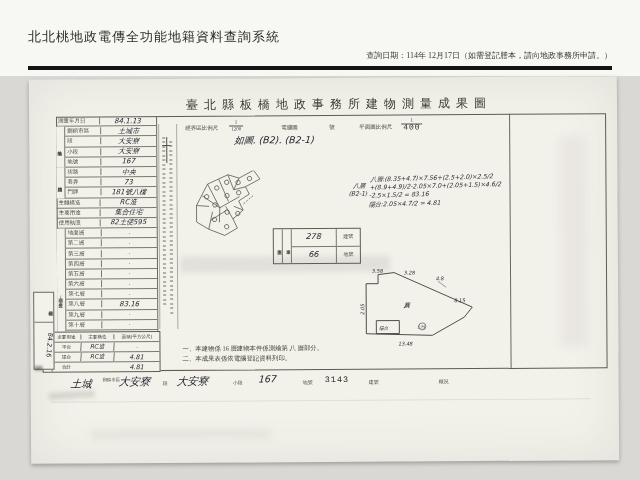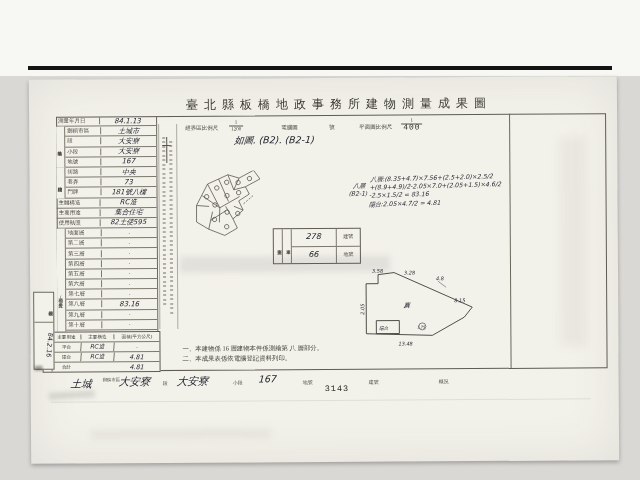--- a/index.html
+++ b/index.html
@@ -72,20 +72,22 @@
   .bs-lab2{font-size:4.4px;line-height:4.8px;color:#504e46;white-space:nowrap;}
   
   .stain{pointer-events:none;}
 </style>
 </head>
 <body>
 
 <div class="screen noint">
 
   <div class="abs topband"></div>
+  <div class="abs systitle">北北桃地政電傳全功能地籍資料查詢系統</div>
+  <div class="abs qdate">查詢日期：114年 12月17日（如需登記謄本，請向地政事務所申請。）</div>
   <div class="abs rule"></div>
 
   <div class="abs paper">
 
     <div class="abs doctitle">臺北縣板橋地政事務所建物測量成果圖</div>
     <div class="abs formbox"></div>
 
     <div class="abs sl" style="left:156px;top:46px;">經界區比例尺</div>
     <div class="abs frac" style="left:200px;top:41px;">
       <div>1</div>
@@ -315,21 +317,21 @@
     </div>
 
     <div class="abs hw hw10" style="left:40px;top:298px;">土城</div>
     <div class="abs bs-lab2" style="left:72px;top:299px;width:10px;">鄉鎮市區</div>
     <div class="abs hw hw10" style="left:88px;top:296px;">大安寮</div>
     <div class="abs bs-lab" style="left:132px;top:301px;">段</div>
     <div class="abs hw hw10" style="left:146px;top:296px;">大安寮</div>
     <div class="abs bs-lab" style="left:202px;top:301px;">小段</div>
     <div class="abs hw hw9" style="left:228px;top:295px;">167</div>
     <div class="abs bs-lab" style="left:272px;top:301px;">地號</div>
-    <div class="abs typed" style="left:294px;top:306px;font-size:8.5px;letter-spacing:1px;">3143</div>
+    <div class="abs typed" style="left:294px;top:297px;font-size:8.5px;letter-spacing:1px;">3143</div>
     <div class="abs bs-lab" style="left:338px;top:301px;">建號</div>
     <div class="abs bs-lab" style="left:408px;top:301px;">概況</div>
 
     <div class="abs stain" style="left:150px;top:178px;width:210px;height:16px;background:rgba(105,102,95,.12);filter:blur(3px);"></div>
     <div class="abs stain" style="left:18px;top:312px;width:46px;height:7px;background:rgba(90,88,82,.18);filter:blur(2px);transform:rotate(-3deg);"></div>
     <div class="abs stain" style="left:20px;top:322px;width:540px;height:1px;background:rgba(0,0,0,.08);"></div>
     <div class="abs stain" style="left:530px;top:60px;width:26px;height:210px;background:rgba(110,106,98,.07);filter:blur(4px);"></div>
     <div class="abs stain" style="left:4px;top:286px;width:8px;height:5px;background:rgba(40,38,34,.4);filter:blur(1px);"></div>
     <div class="abs stain" style="left:60px;top:350px;width:180px;height:10px;background:rgba(110,106,98,.08);filter:blur(3px);"></div>
   </div>

